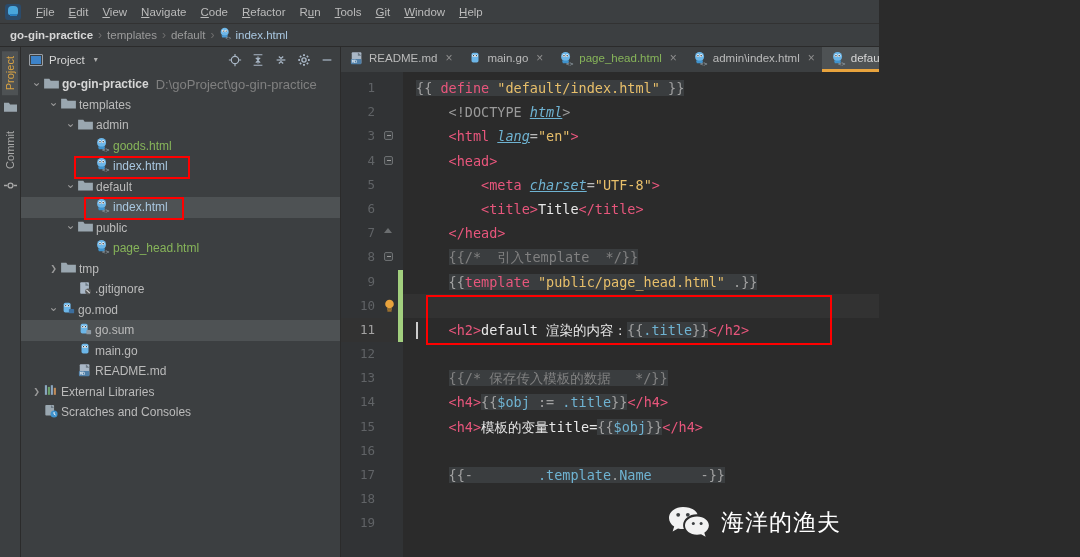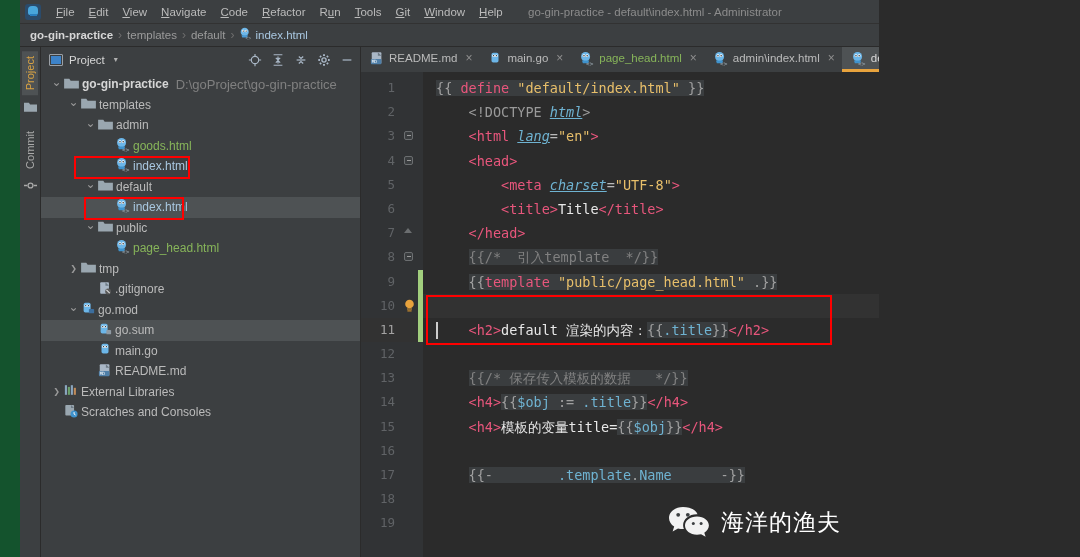--- a/index.html
+++ b/index.html
@@ -2,21 +2,21 @@
 <html><head>
 <meta charset="utf-8">
 <style>
   * { box-sizing: border-box; margin: 0; padding: 0; }
   html, body {
     width: 1080px; height: 557px;
     background: #2b2b2b;
     font-family: "Liberation Sans", "DejaVu Sans", sans-serif;
     overflow: hidden;
   }
-  #app { position: relative; width: 879px; height: 557px; background: #14532d; padding-left: 20px; }
+  #app { position: relative; width: 879px; height: 557px; background: #8b5cf6; }
 
   
   .menubar {
     height: 24px; background: #3c3f41;
     display: flex; align-items: center;
     border-bottom: 1px solid #323232;
     position: relative;
   }
   .ide-logo {
     width: 16px; height: 16px; margin: 0 8px 0 5px;
@@ -213,21 +213,20 @@
         <div class="menu-item"><span class="mn">V</span>iew</div>
         <div class="menu-item"><span class="mn">N</span>avigate</div>
         <div class="menu-item"><span class="mn">C</span>ode</div>
         <div class="menu-item"><span class="mn">R</span>efactor</div>
         <div class="menu-item">R<span class="mn">u</span>n</div>
         <div class="menu-item"><span class="mn">T</span>ools</div>
         <div class="menu-item"><span class="mn">G</span>it</div>
         <div class="menu-item"><span class="mn">W</span>indow</div>
         <div class="menu-item"><span class="mn">H</span>elp</div>
       </div>
-    <div class="win-title">go-gin-practice - default\index.html - Administrator</div>
   </div>
 
   <div class="navbar">
     <span class="crumb first">go-gin-practice</span>
     <span class="crumb-sep">›</span>
     <span class="crumb">templates</span>
     <span class="crumb-sep">›</span>
     <span class="crumb">default</span>
     <span class="crumb-sep">›</span>
     <span class="crumb-file-icon">

